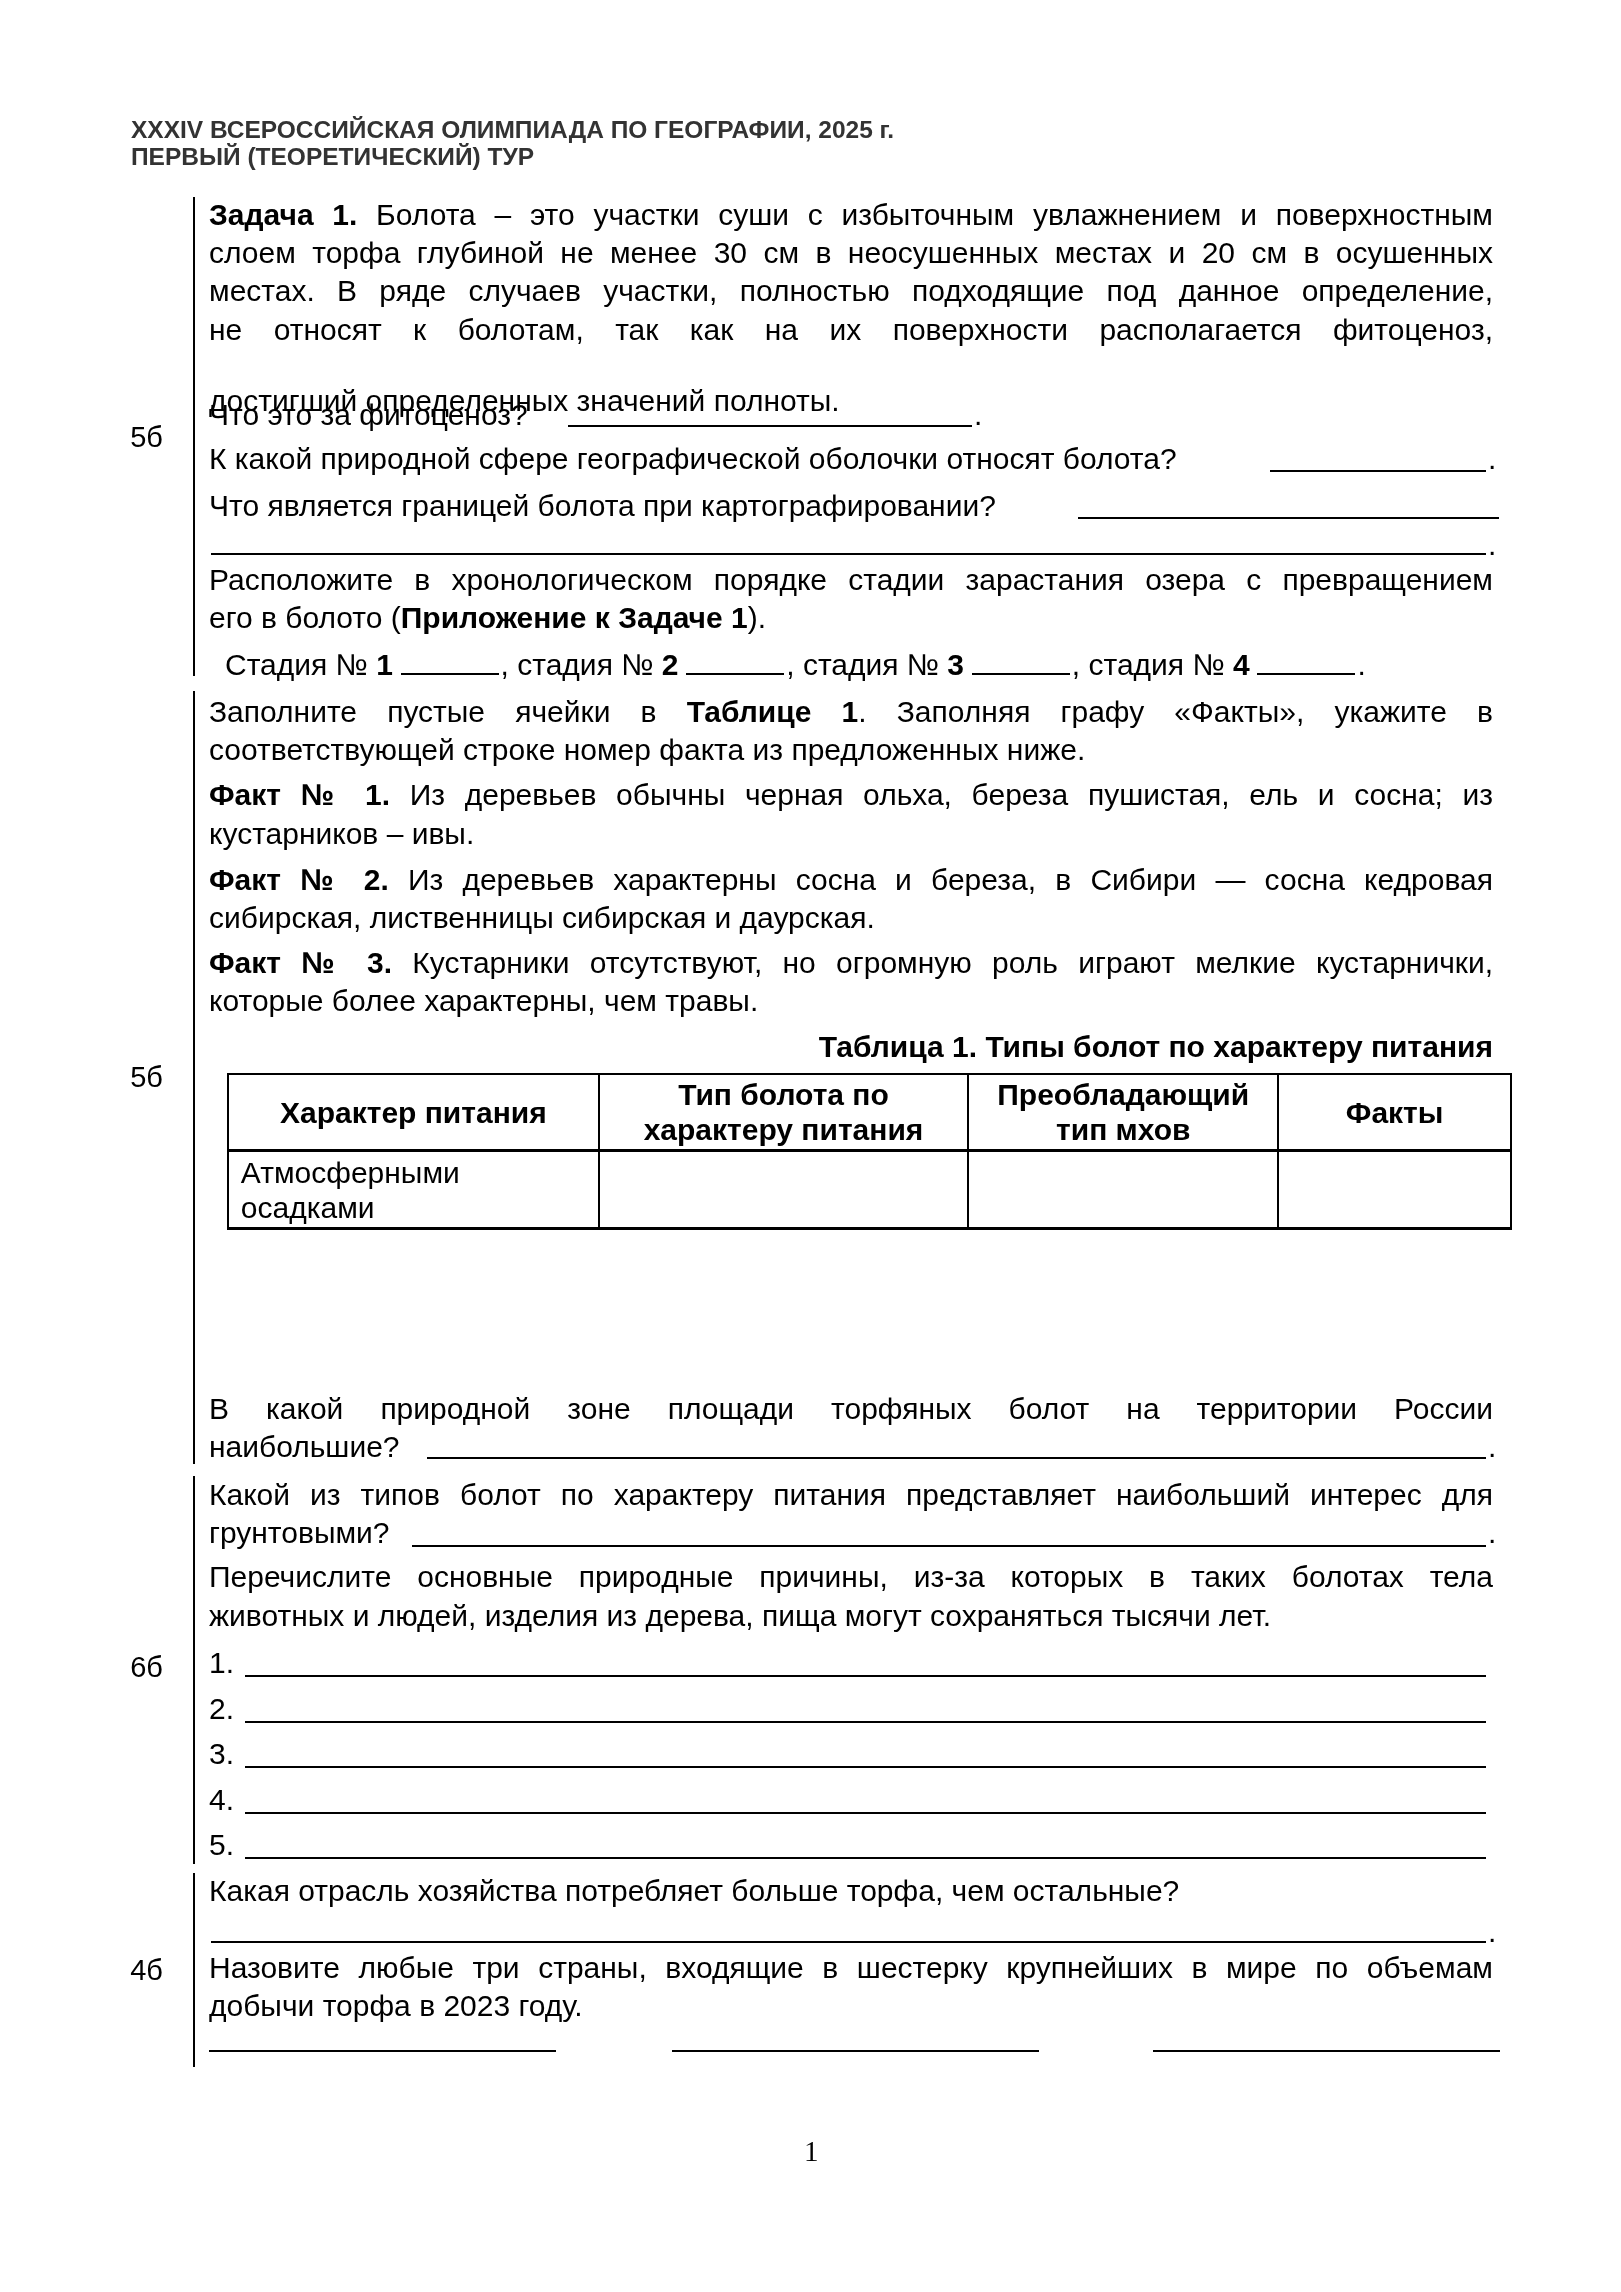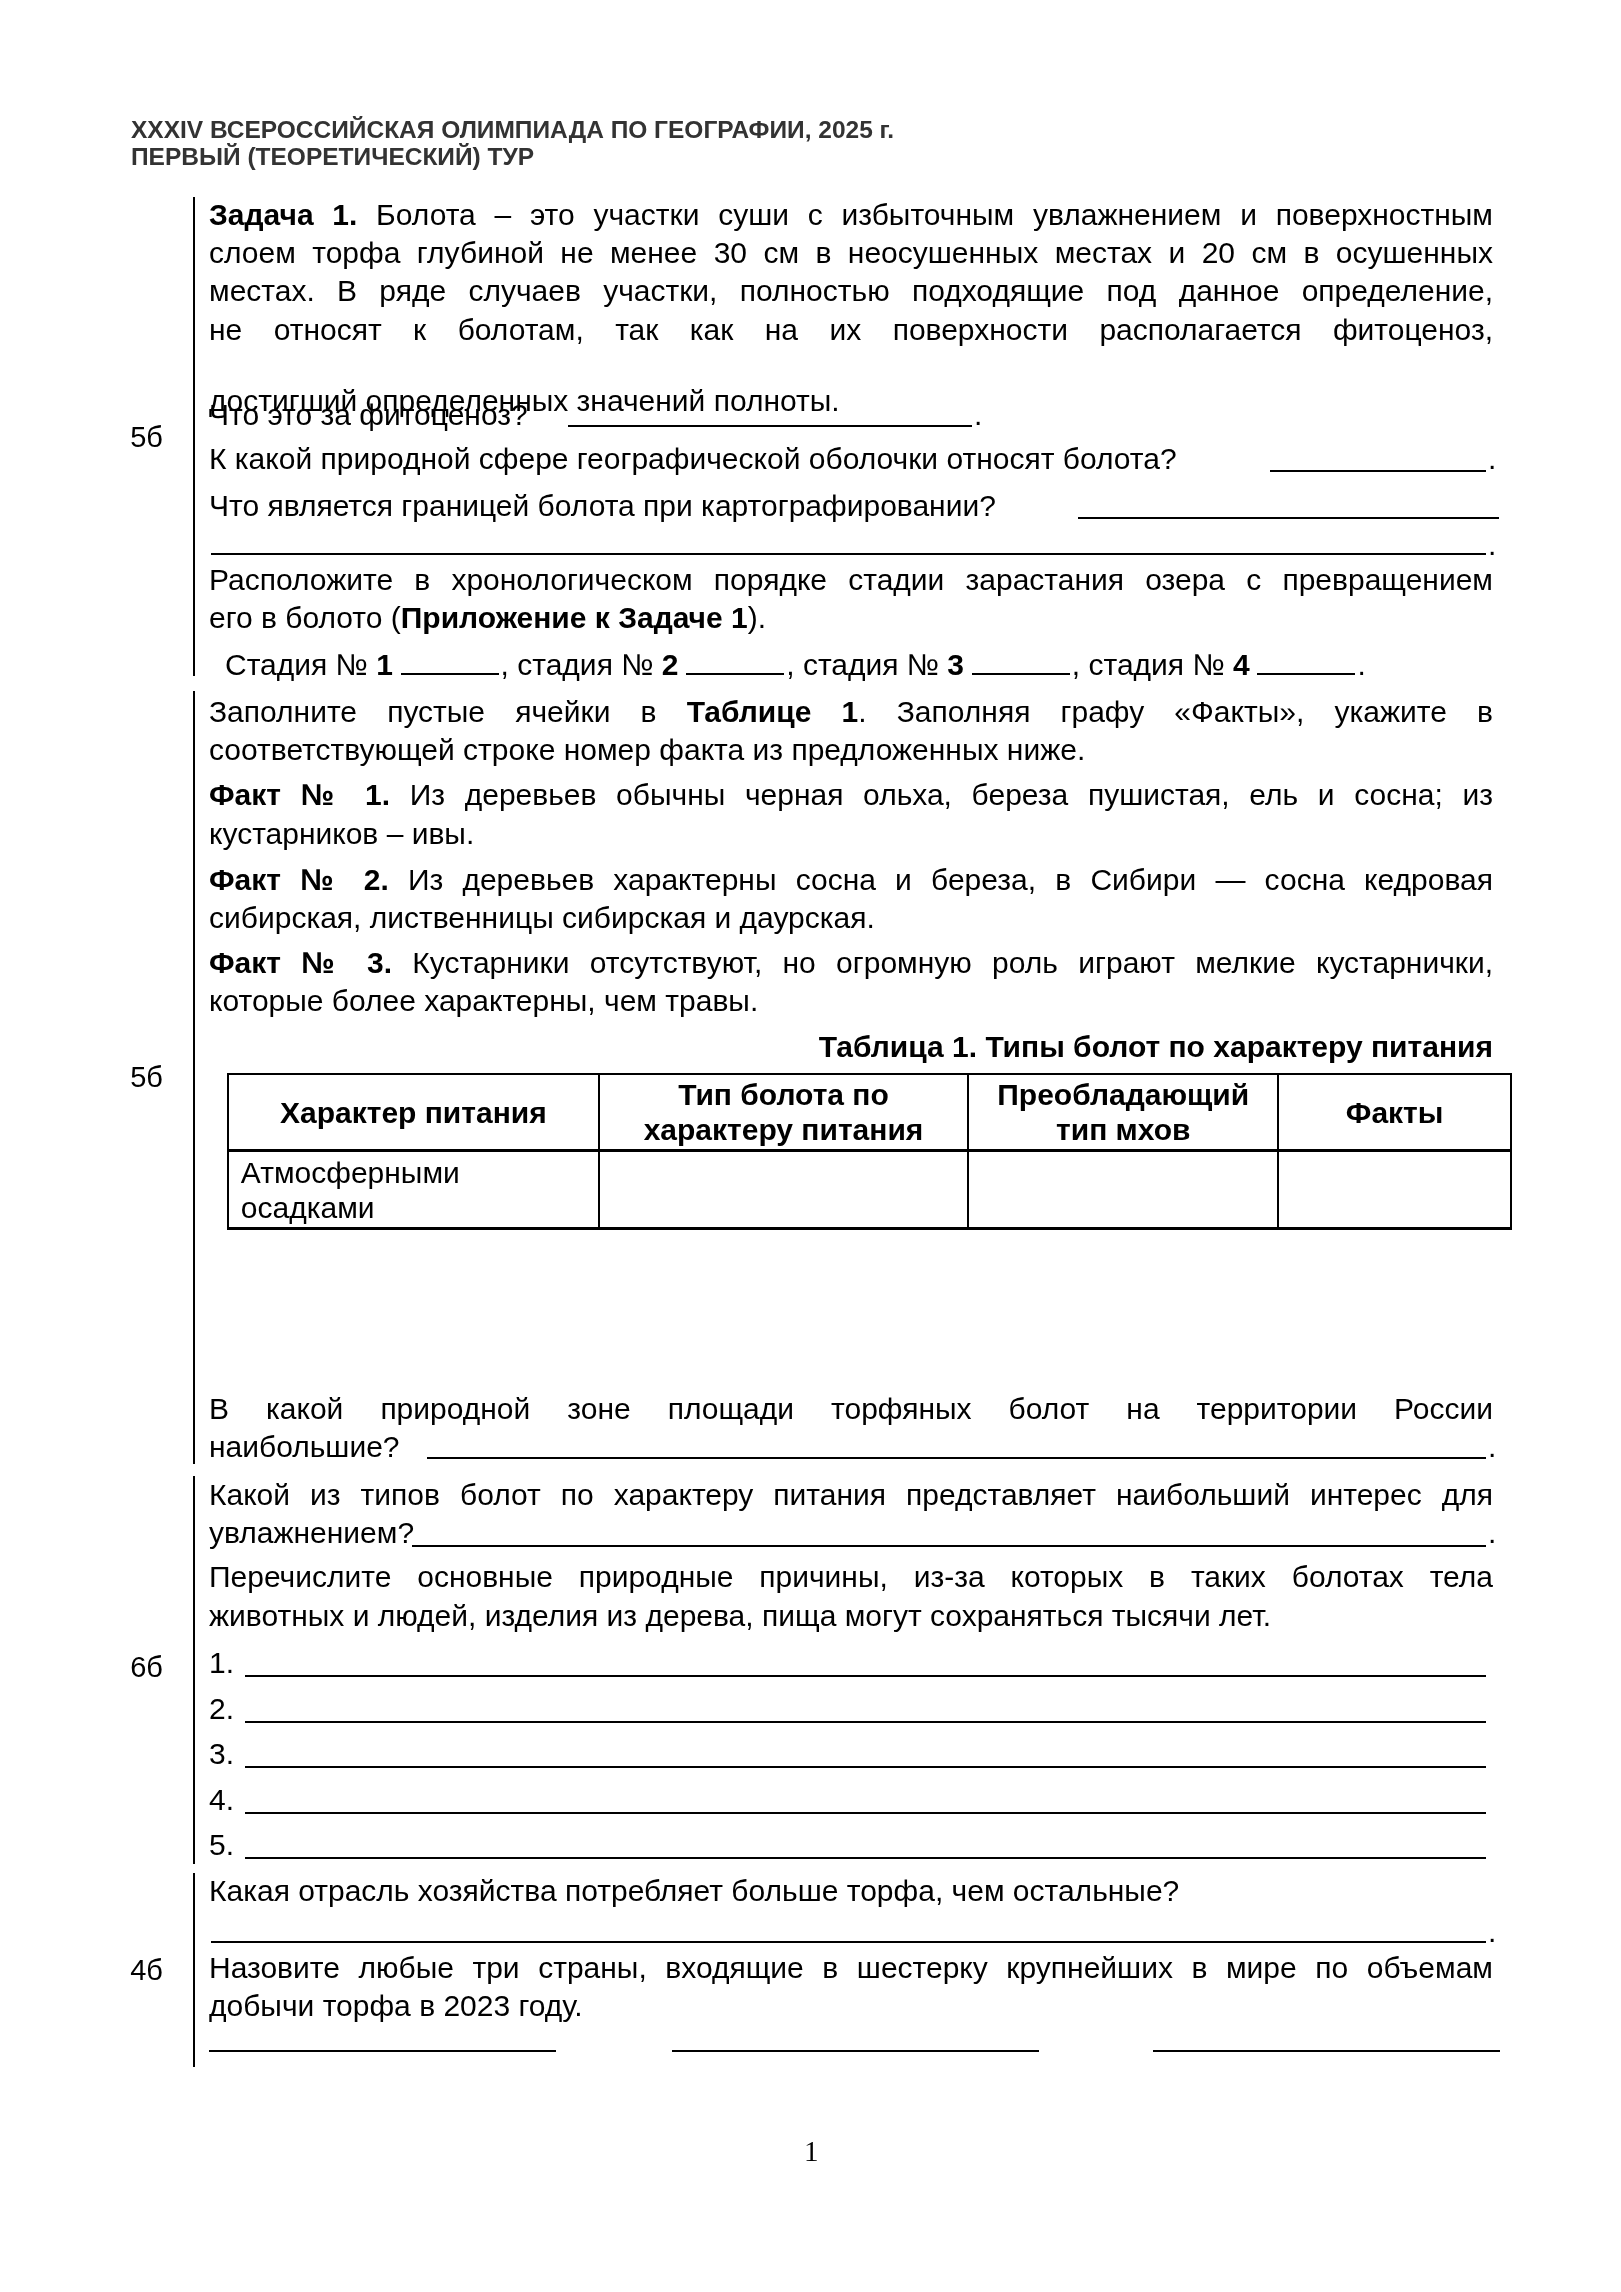--- a/index.html
+++ b/index.html
@@ -101,21 +101,21 @@
 
 <div class="ln just" style="top:1390px;">В какой природной зоне площади торфяных болот на территории России</div>
 <div class="ln" style="top:1428px;">наибольшие?</div>
 <div class="hline" style="left:427px; width:1059px; top:1457px;"></div>
 <div class="dot" style="left:1488px; top:1428px;">.</div>
 
 <div class="bar" style="top:1476px; height:388px;"></div>
 <div class="pts" style="top:1651px;">6б</div>
 
 <div class="ln just" style="top:1476px;">Какой из типов болот по характеру питания представляет наибольший интерес для</div>
-<div class="ln" style="top:1514px;">увлажнением?</div>
+<div class="ln" style="top:1514px;">грунтовыми?</div>
 <div class="hline" style="left:412px; width:1074px; top:1545px;"></div>
 <div class="dot" style="left:1488px; top:1514px;">.</div>
 
 <div class="ln just" style="top:1558px;">Перечислите основные природные причины, из-за которых в таких болотах тела</div>
 <div class="ln" style="top:1597px;">животных и людей, изделия из дерева, пища могут сохраняться тысячи лет.</div>
 
 <div class="ln" style="top:1644px;">1.</div>
 <div class="hline" style="left:245px; width:1241px; top:1675px;"></div>
 <div class="ln" style="top:1690px;">2.</div>
 <div class="hline" style="left:245px; width:1241px; top:1721px;"></div>

